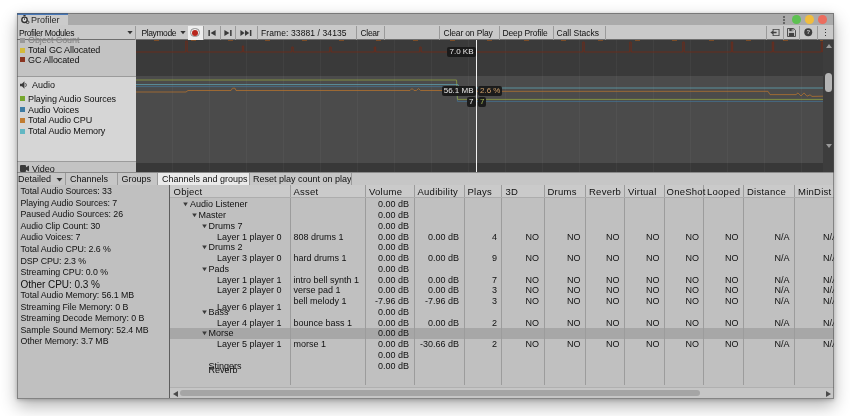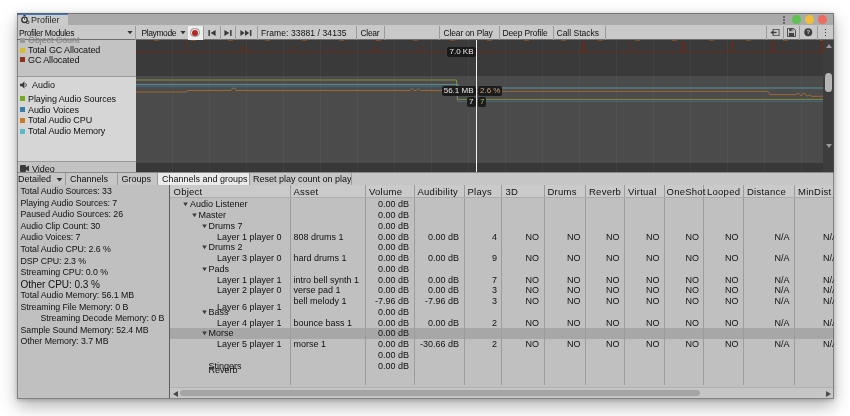--- a/index.html
+++ b/index.html
@@ -193,21 +193,21 @@
 <div class="t tc" style="left:20.5px;top:202.92000000000002px;font-size:8.8px;letter-spacing:-0.05px;">Playing Audio Sources: 7</div>
 <div class="t tc" style="left:20.5px;top:214.44000000000003px;font-size:8.8px;letter-spacing:-0.05px;">Paused Audio Sources: 26</div>
 <div class="t tc" style="left:20.5px;top:225.96000000000004px;font-size:8.8px;letter-spacing:-0.05px;">Audio Clip Count: 30</div>
 <div class="t tc" style="left:20.5px;top:237.48000000000005px;font-size:8.8px;letter-spacing:-0.05px;">Audio Voices: 7</div>
 <div class="t tc" style="left:20.5px;top:249.00000000000006px;font-size:8.8px;letter-spacing:-0.05px;">Total Audio CPU: 2.6 %</div>
 <div class="t tc" style="left:20.5px;top:260.52000000000004px;font-size:8.8px;letter-spacing:-0.05px;">DSP CPU: 2.3 %</div>
 <div class="t tc" style="left:20.5px;top:272.04px;font-size:8.8px;letter-spacing:-0.05px;">Streaming CPU: 0.0 %</div>
 <div class="t tc" style="left:20.5px;top:283.56px;font-size:10px;letter-spacing:-0.05px;">Other CPU: 0.3 %</div>
 <div class="t tc" style="left:20.5px;top:295.08px;font-size:8.8px;letter-spacing:-0.05px;">Total Audio Memory: 56.1 MB</div>
 <div class="t tc" style="left:20.5px;top:306.59999999999997px;font-size:8.8px;letter-spacing:-0.05px;">Streaming File Memory: 0 B</div>
-<div class="t tc" style="left:20.5px;top:318.11999999999995px;font-size:8.8px;letter-spacing:-0.05px;margin-left:20px;">Streaming Decode Memory: 0 B</div>
+<div class="t tc" style="left:20.5px;top:318.11999999999995px;font-size:8.8px;letter-spacing:-0.05px;">Streaming Decode Memory: 0 B</div>
 <div class="t tc" style="left:20.5px;top:329.63999999999993px;font-size:8.8px;letter-spacing:-0.05px;">Sample Sound Memory: 52.4 MB</div>
 <div class="t tc" style="left:20.5px;top:341.1599999999999px;font-size:8.8px;letter-spacing:-0.05px;">Other Memory: 3.7 MB</div>
 <div class="abs" style="left:169px;top:185.3px;width:1px;height:213.2px;background:#5e5e5e;"></div>
 <div class="abs" style="left:170px;top:327.9px;width:663.5px;height:10.8px;background:#a7a7a7;"></div>
 <div class="colsep" style="left:289.5px;top:185.3px;height:199.5px;"></div>
 <div class="colsep" style="left:365px;top:185.3px;height:199.5px;"></div>
 <div class="colsep" style="left:413.5px;top:185.3px;height:199.5px;"></div>
 <div class="colsep" style="left:463.5px;top:185.3px;height:199.5px;"></div>
 <div class="colsep" style="left:501px;top:185.3px;height:199.5px;"></div>
 <div class="colsep" style="left:543.5px;top:185.3px;height:199.5px;"></div>

